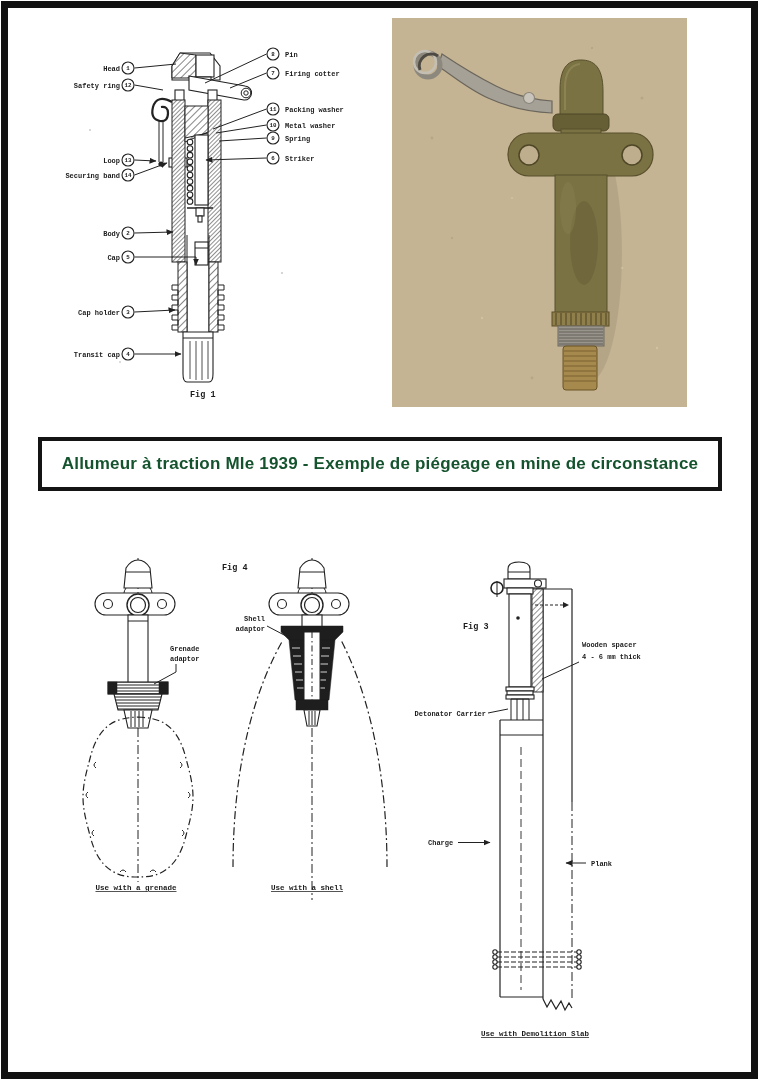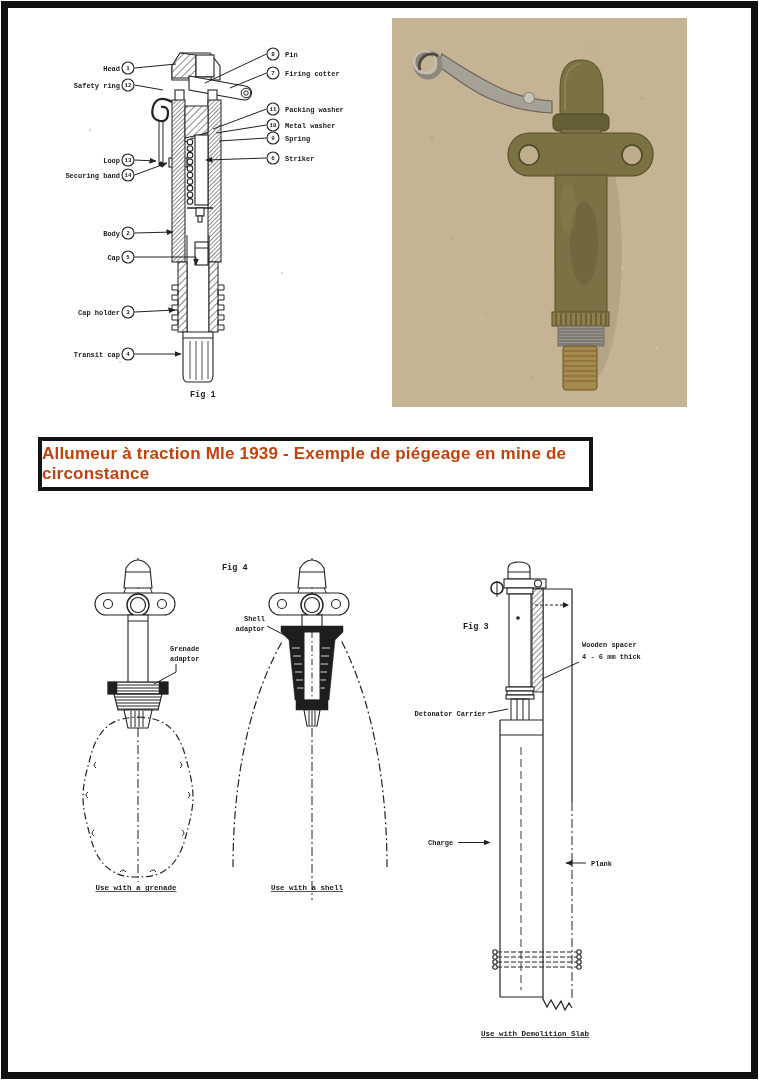--- a/index.html
+++ b/index.html
@@ -7,24 +7,24 @@
     position:relative;width:759px;height:1080px;background:#ffffff;
     font-family:"Liberation Sans",sans-serif;overflow:hidden;
   }
   .frame{
     position:absolute;left:1px;top:1px;width:757px;height:1078px;
     border:7px solid #111;box-sizing:border-box;pointer-events:none;
   }
   .fig1{position:absolute;left:30px;top:30px;}
   .photo{position:absolute;left:392px;top:18px;}
   .title-box{
-    position:absolute;left:38px;top:437px;width:555px;height:54px;
+    position:absolute;left:38px;top:437px;width:684px;height:54px;
     border:4px solid #141414;box-sizing:border-box;background:#fff;
     display:flex;align-items:center;justify-content:center;
-    font-weight:bold;font-size:17px;color:#c2410c;letter-spacing:.2px;
+    font-weight:bold;font-size:17px;color:#14532d;letter-spacing:.2px;
   }
   .figsb{position:absolute;left:30px;top:552px;}
   
   .mlabel{font:bold 7px "Liberation Mono",monospace;fill:#1b1b1b;}
   .mnum{font:bold 5.8px "Liberation Mono",monospace;fill:#1b1b1b;text-anchor:middle;}
   .mcap{font:bold 7.5px "Liberation Mono",monospace;fill:#1b1b1b;text-anchor:middle;text-decoration:underline;}
   .mfig{font:bold 8.5px "Liberation Mono",monospace;fill:#1b1b1b;}
   .ln{stroke:#222;stroke-width:1;fill:none;}
   .lnt{stroke:#222;stroke-width:1.2;fill:none;}
   .wh{fill:#fff;stroke:#222;stroke-width:1.1;}

